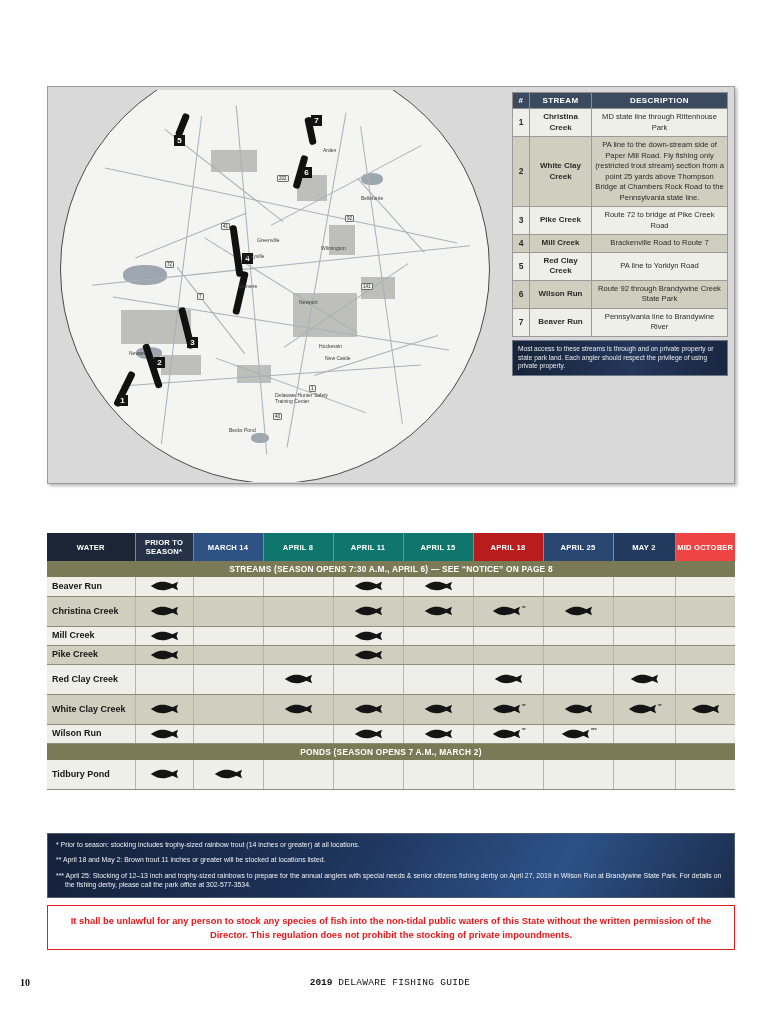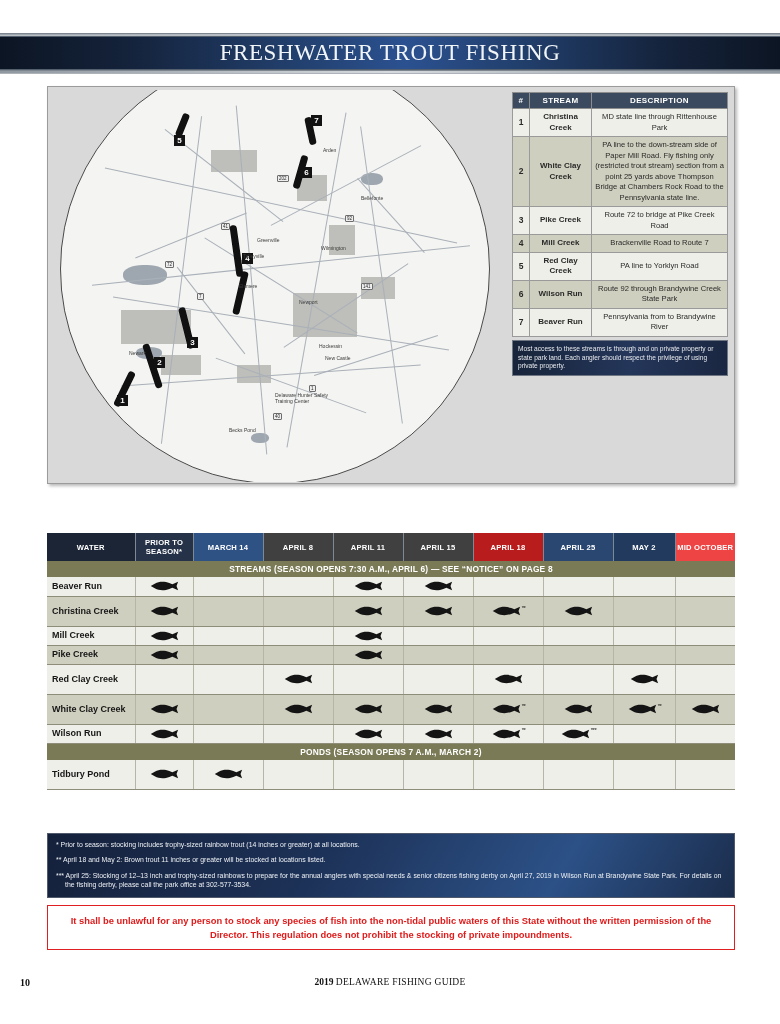--- a/index.html
+++ b/index.html
@@ -149,21 +149,21 @@
     font-weight: bold;
     letter-spacing: .2px;
     height: 28px;
     border-right: 1px solid #7f8895;
     text-align: center;
     vertical-align: middle;
     line-height: 9px;
   }
   .sched th.b1 { background:#253247; }
   .sched th.b2 { background:#2f5285; }
-  .sched th.b3 { background:#404040; }
+  .sched th.b3 { background:#0f766e; }
   .sched th.b4 { background:#b91c1c; }
   .sched th.b5 { background:#2a4771; }
   .sched th.b6 { background:#223a5d; }
   .sched th.b7 { background:#ef4444; }
   .sched th:last-child { border-right: none; }
   .sec-row td {
     background: #7a7a56;
     color: #ffffff;
     font-size: 8.4px;
     font-weight: bold;
@@ -225,38 +225,31 @@
 
   
   .pg-num {
     position: absolute; left: 20px; top: 977px;
     font-family: "Liberation Serif", serif;
     font-size: 10px; font-weight: bold; color: #111;
   }
   .pg-foot {
     position: absolute; left: 0; top: 977px; width: 780px;
     text-align: center;
-    font-family: Liberation Serif, serif;
+    font-family: Liberation Mono, monospace;
     font-size: 9.5px; color: #111;
   }
   .pg-foot b { font-weight: bold; }
   .pg-foot span.gd { letter-spacing: .3px; }
 </style>
 </head>
 <body>
 
 <div class="page">
 
-  <div class="banner-wrap">
-    <div class="banner-rule-top"></div>
-    <div class="banner">
-      <div class="banner-title">FRESHWATER TROUT FISHING</div>
-    </div>
-    <div class="banner-rule-bot"></div>
-  </div>
 
   <div class="map-panel">
 
     <div class="map-art">
       <div class="map-disc">
 
         <div class="urban" style="left:150px;top:95px;width:46px;height:22px;"></div>
         <div class="urban" style="left:236px;top:120px;width:30px;height:26px;"></div>
         <div class="urban" style="left:268px;top:170px;width:26px;height:30px;"></div>
         <div class="urban" style="left:60px;top:255px;width:70px;height:34px;"></div>
@@ -369,21 +362,21 @@
           <td class="key-desc">PA line to Yorklyn Road</td>
         </tr>
         <tr class="even">
           <td class="key-num">6</td>
           <td class="key-name">Wilson Run</td>
           <td class="key-desc">Route 92 through Brandywine Creek State Park</td>
         </tr>
         <tr class="odd">
           <td class="key-num">7</td>
           <td class="key-name">Beaver Run</td>
-          <td class="key-desc">Pennsylvania from to Brandywine River</td>
+          <td class="key-desc">Pennsylvania line to Brandywine River</td>
         </tr>
       </tbody>
     </table>
     <div class="key-note" id="key-note" style="top: 253px;">Most access to these streams is through and on private property or state park land. Each angler should respect the privilege of using private property.</div>
   </div>
 
   <div class="sched-title">2019 TENTATIVE TROUT STOCKING SCHEDULE</div>
 
   <table class="sched">
     <colgroup>

